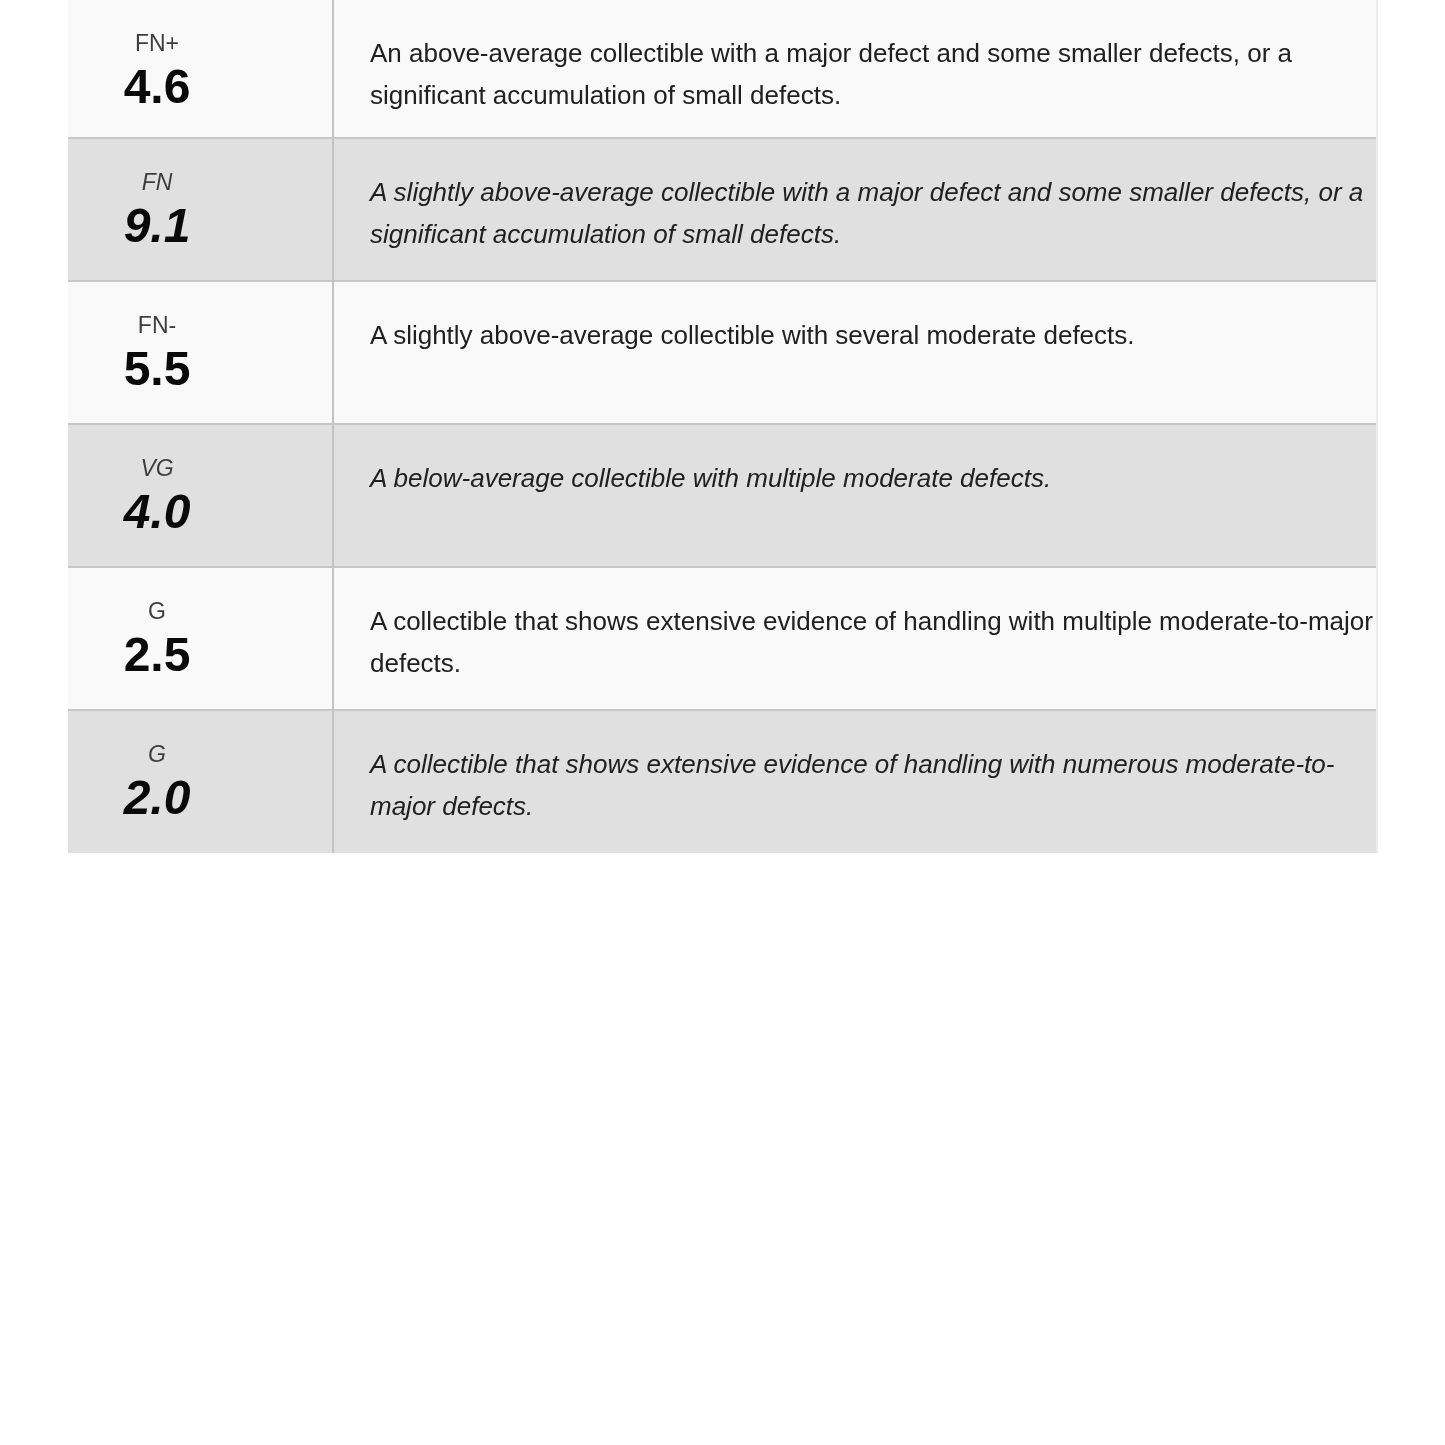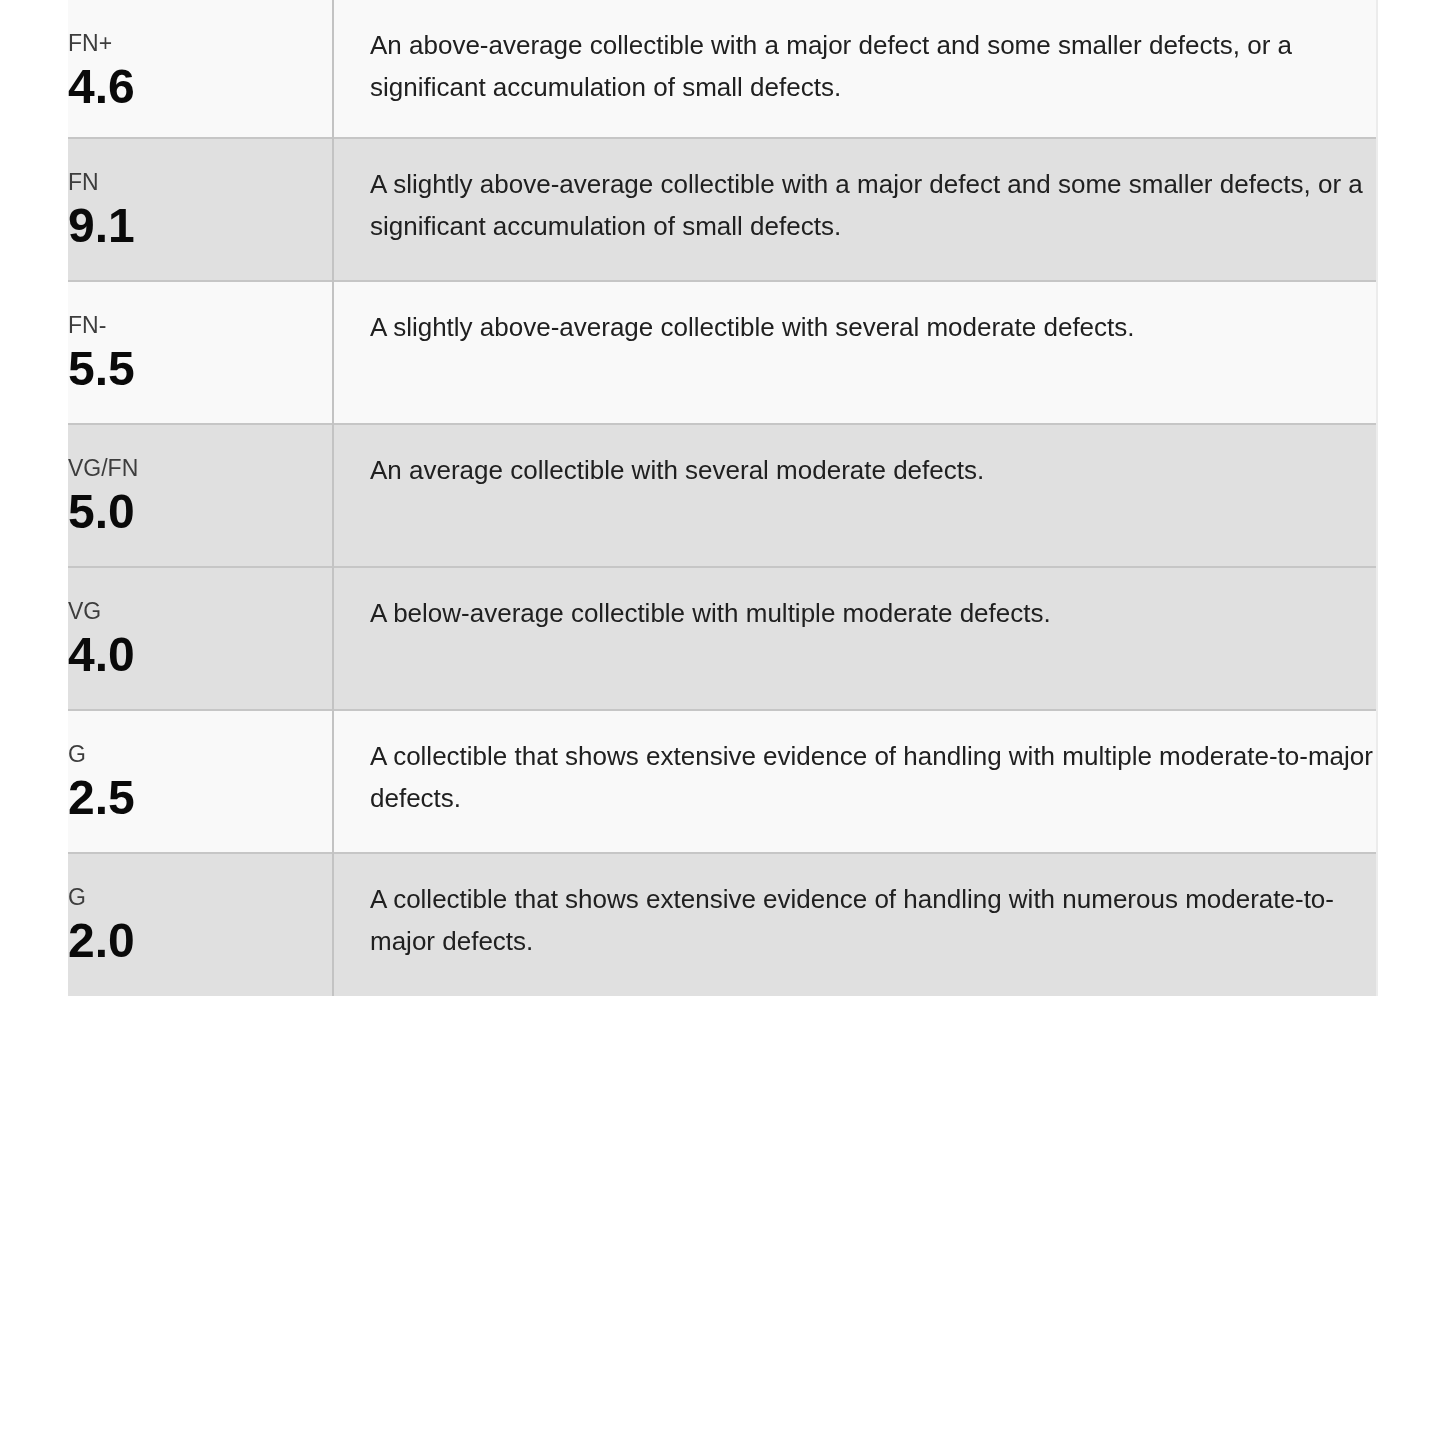--- a/index.html
+++ b/index.html
@@ -22,45 +22,46 @@
   }
   table.grading {
     border-collapse: collapse;
     width: 1310px;
     table-layout: fixed;
   }
   table.grading td {
     vertical-align: top;
   }
   tr.row-light td { background: var(--row-light, #f9f9f9); }
-  tr.row-dark  td { background: var(--row-dark, #e0e0e0); }
+  tr.row-dark  td { background: var(--row-dark, #e0e0e0); font-style: italic; }
   tr.grade-row + tr.grade-row td {
     border-top: 2px solid var(--border, #c6c6c6);
   }
   td.grade-cell {
     width: 265px;
     height: 143px;
     border-right: 2px solid var(--divider, #c3c3c3);
+    text-align: center;
     padding: 26px 86px 0 0;
     box-sizing: border-box;
   }
   tr.first-row td { height: 138px; }
   .grade-label {
     font-size: 23px;
     line-height: 34px;
     color: var(--label-text, #3d3d3d);
   }
   .grade-score {
     font-size: 48px;
     line-height: 54px;
     font-weight: bold;
     color: var(--score-text, #0a0a0a);
   }
   td.desc-cell {
-    padding: 24px 0 20px 36px;
+    padding: 32px 0 20px 36px;
     font-size: 26px;
     line-height: 42px;
     color: var(--description-text, #202020);
     border-right: 2px solid var(--table-edge, #ececec);
     box-sizing: border-box;
   }
 </style>
 </head>
 <body>
 
@@ -85,27 +86,20 @@
   </tr>
 
   <tr class="grade-row row-light">
     <td class="grade-cell">
       <div class="grade-label">FN-</div>
       <div class="grade-score">5.5</div>
     </td>
     <td class="desc-cell">A slightly above-average collectible with several moderate defects.</td>
   </tr>
 
-  <tr class="grade-row row-dark">
-    <td class="grade-cell">
-      <div class="grade-label">VG/FN</div>
-      <div class="grade-score">5.0</div>
-    </td>
-    <td class="desc-cell">An average collectible with several moderate defects.</td>
-  </tr>
 
 
   <tr class="grade-row row-dark">
     <td class="grade-cell">
       <div class="grade-label">VG</div>
       <div class="grade-score">4.0</div>
     </td>
     <td class="desc-cell">A below-average collectible with multiple moderate defects.</td>
   </tr>
 

